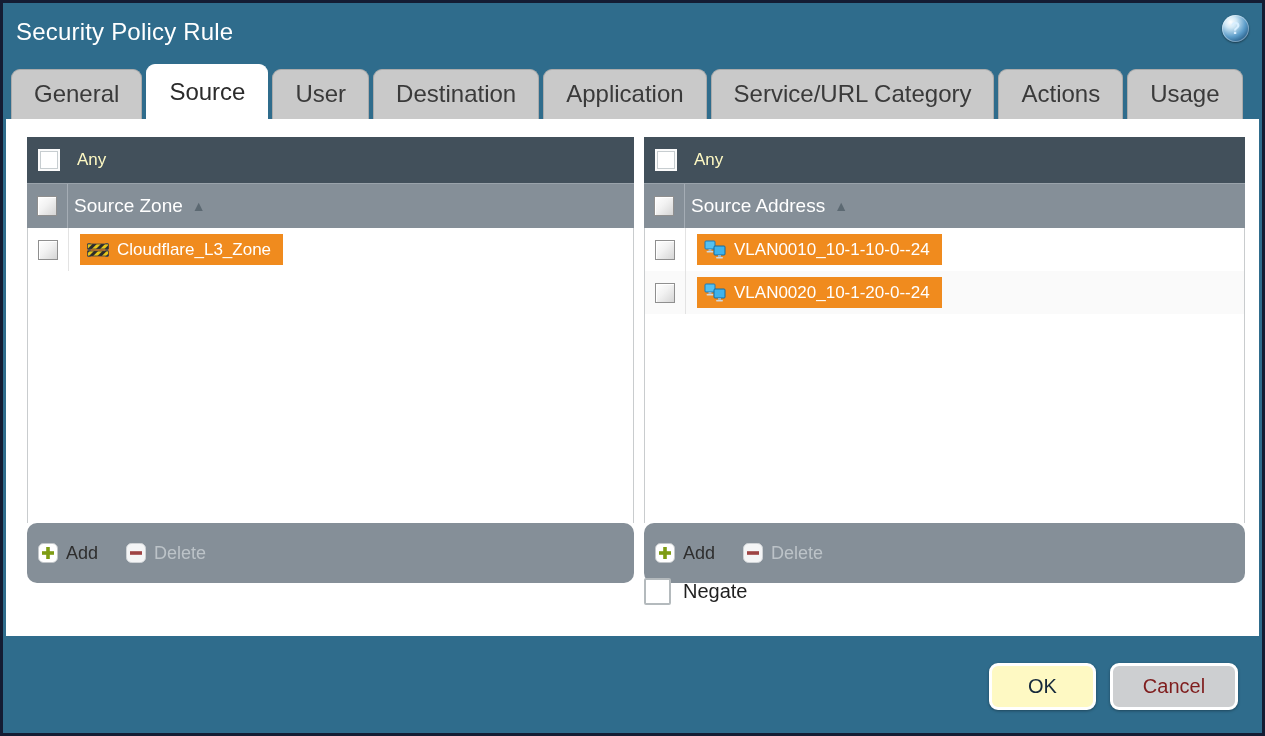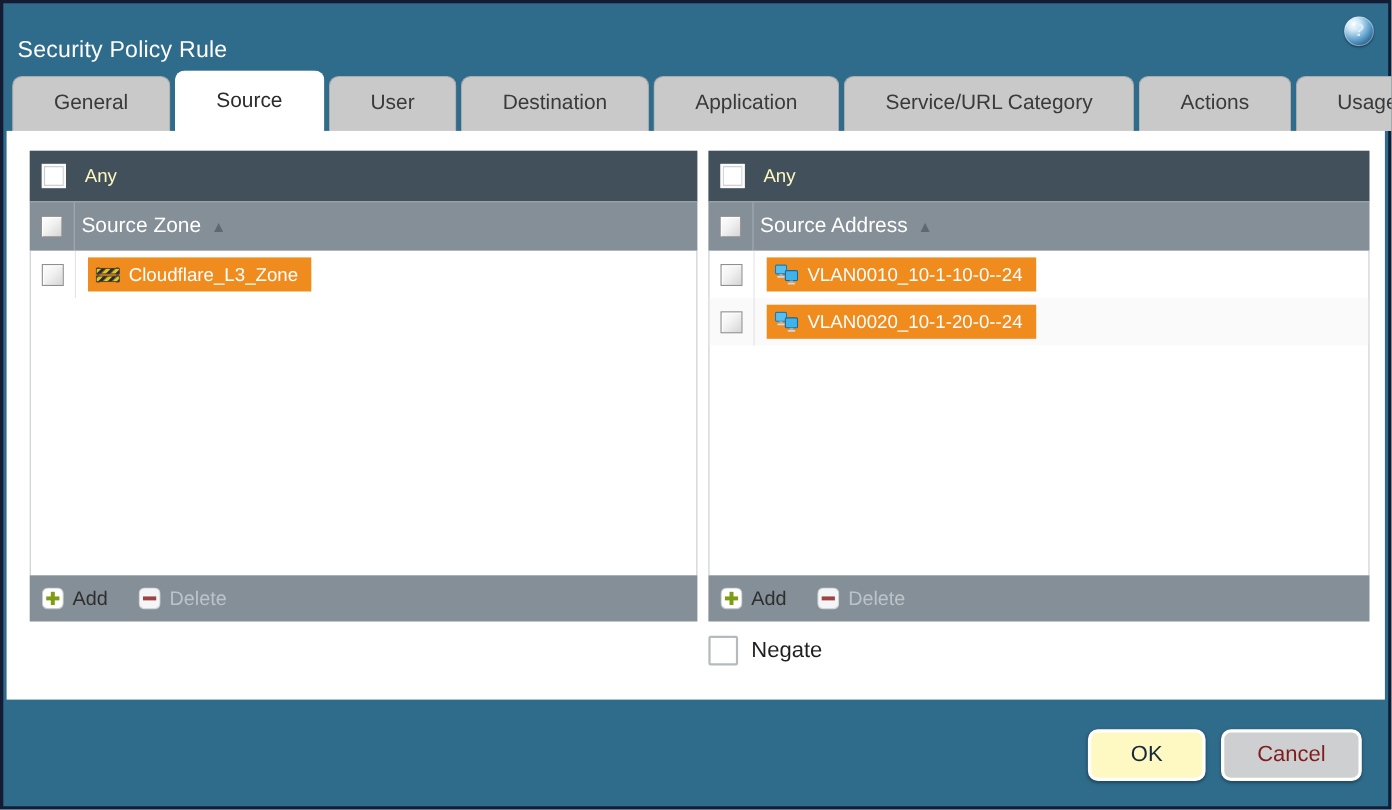--- a/index.html
+++ b/index.html
@@ -12,42 +12,42 @@
   }
   #dialog {
     position:absolute; inset:0;
     border:3px solid #141C33;
   }
 
   
   .titlebar { position:absolute; top:0; left:0; right:0; height:60px; }
   .title-text {
     position:absolute; left:13px; top:15px;
-    color:#FFFFFF; font-size:21px; font-weight:400; letter-spacing:0.2px;margin-top:16px;
+    color:#FFFFFF; font-size:24px; font-weight:400; letter-spacing:0.2px;
   }
   .help-icon {
     position:absolute; top:12px; right:13px;
     width:27px; height:27px; border-radius:50%;
     background:radial-gradient(circle at 32% 26%, #ffffff 0%, #cfe7f5 22%, #5b9cc9 55%, #1b4f79 85%, #123a5a 100%);
     box-shadow:0 1px 2px rgba(0,0,0,0.45), inset 0 0 0 1px rgba(255,255,255,0.35);
     display:flex; align-items:center; justify-content:center;
     color:#d9efff; font-size:16px; font-weight:bold; cursor:pointer;
   }
 
   
   .tabbar {
     position:absolute; top:61px; left:8px; right:8px; height:55px;
     display:flex; align-items:flex-end; gap:4px;
   }
   .tab {
-    height:50px; line-height:48px; padding:0 37px;
+    height:50px; line-height:48px; padding:0 22px;
     background:#C9C9C9; color:#3A3A3A;
     border:1px solid #ABABAB; border-bottom:none;
     border-radius:9px 9px 0 0;
-    font-size:19px; cursor:pointer; white-space:nowrap;
+    font-size:24px; cursor:pointer; white-space:nowrap;
   }
   .tab.active {
     background:#FFFFFF; color:#2B2B2B;
     border-color:#FFFFFF;
     height:55px; line-height:53px;
     position:relative; z-index:3;
   }
 
   
   .content {
@@ -99,22 +99,22 @@
   .row .cb-cell { border-right:1px solid #E3E3E3; align-self:stretch; }
   .tag {
     display:inline-flex; align-items:center; gap:8px;
     background:#F08B1E; color:#FFFFFF; font-size:17px;
     padding:0 12px 0 7px; height:31px; margin-left:11px;
     cursor:pointer; white-space:nowrap;
   }
   .tag svg { flex:none; display:block; }
 
   .panel-footer {
-    height:42px; background:#858F98; flex:none;
-    display:flex; align-items:center; padding-left:11px; gap:28px;
+    height:60px; background:#858F98; flex:none;
+    display:flex; align-items:center; padding-left:11px; gap:28px;border-radius:10px;
   }
   .footer-btn { display:flex; align-items:center; gap:8px; cursor:pointer; }
   .footer-btn .lbl { font-size:18px; color:#2E2E2E; }
   .footer-btn.disabled .lbl { color:#BCC3C8; }
   .footer-btn svg { display:block; }
 
   
   .negate-row {
     position:absolute; left:638px; top:459px;
     display:flex; align-items:center; gap:12px;

